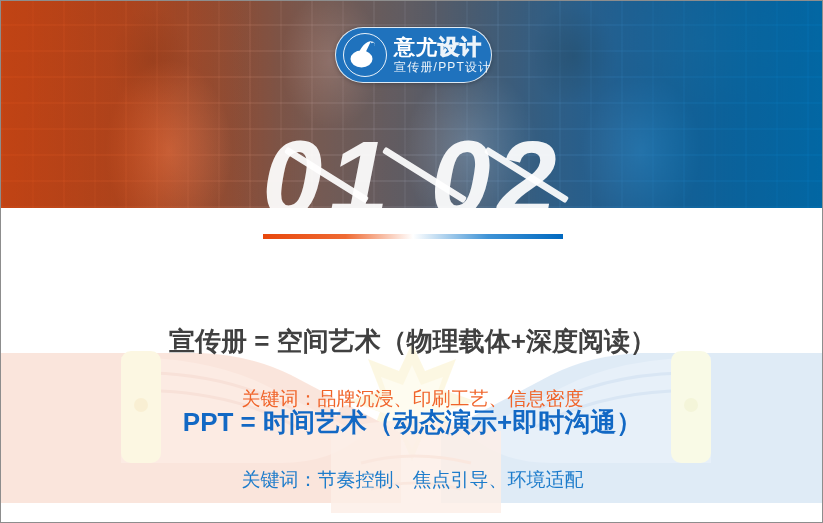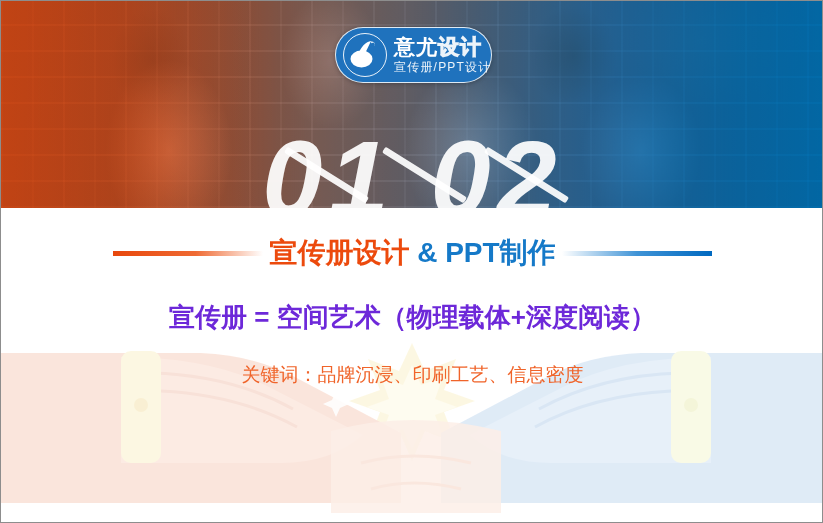--- a/index.html
+++ b/index.html
@@ -131,21 +131,21 @@
   }
   .rule-l{width:150px;height:5px;background:linear-gradient(90deg,#e8470c 0%,#ef6a33 55%,rgba(240,120,80,0) 100%);}
   .rule-r{width:150px;height:5px;background:linear-gradient(90deg,rgba(80,150,210,0) 0%,#3f93d6 50%,#0069c0 100%);}
   .title-txt{font-size:28px;font-weight:bold;white-space:nowrap;padding:0 6px;}
   .t-orange{color:#ec4a0d;}
   .t-blue{color:#1579c8;}
 
   .block{position:absolute;left:0;width:823px;text-align:center;}
   .head-line{font-size:26px;font-weight:bold;white-space:nowrap;}
   .sub-line{font-size:19px;white-space:nowrap;margin-top:27px;}
-  .orange-head{color:#6d28d9;}
+  .orange-head{color:#404040;margin-top:24px;}
   .orange-sub{color:#f0642a;}
   .blue-head{color:#1268c4;}
   .blue-sub{color:#1d7ccb;}
 
   #blockBrochure{top:92px;}
   #blockPPT{top:197px;}
 </style>
 </head>
 <body>
 
@@ -206,24 +206,27 @@
 
       <path d="M330 118 Q410 96 500 118 L500 200 L330 200 Z" fill="#f7cdb6" opacity=".85"></path>
       <path d="M360 150 Q412 136 470 150" stroke="#f0b89c" stroke-width="3" fill="none"></path>
       <path d="M370 176 Q412 164 460 176" stroke="#f0b89c" stroke-width="3" fill="none"></path>
 
       <path d="M335 78 l4 9 9 4 -9 4 -4 9 -4 -9 -9 -4 9 -4 Z" fill="#ffffff" opacity=".9"></path>
     </svg>
 
     <div class="title-row">
       <div class="rule-l"></div>
-      <div class="title-txt"><span class="t-orange">宣传册设计</span><span class="t-blue"> &amp; </span><span class="t-blue">PPT制作</span></div>
       <div class="rule-r"></div>
     </div>
 
     <div class="block" id="blockBrochure">
       <div class="head-line orange-head">宣传册 = 空间艺术（物理载体+深度阅读）</div>
       <div class="sub-line orange-sub">关键词：品牌沉浸、印刷工艺、信息密度</div>
     </div>
 
+    <div class="block" id="blockPPT">
+      <div class="head-line blue-head">PPT = 时间艺术（动态演示+即时沟通）</div>
+      <div class="sub-line blue-sub">关键词：节奏控制、焦点引导、环境适配</div>
+    </div>
 
   </div>
 </div>
 
 </body></html>

